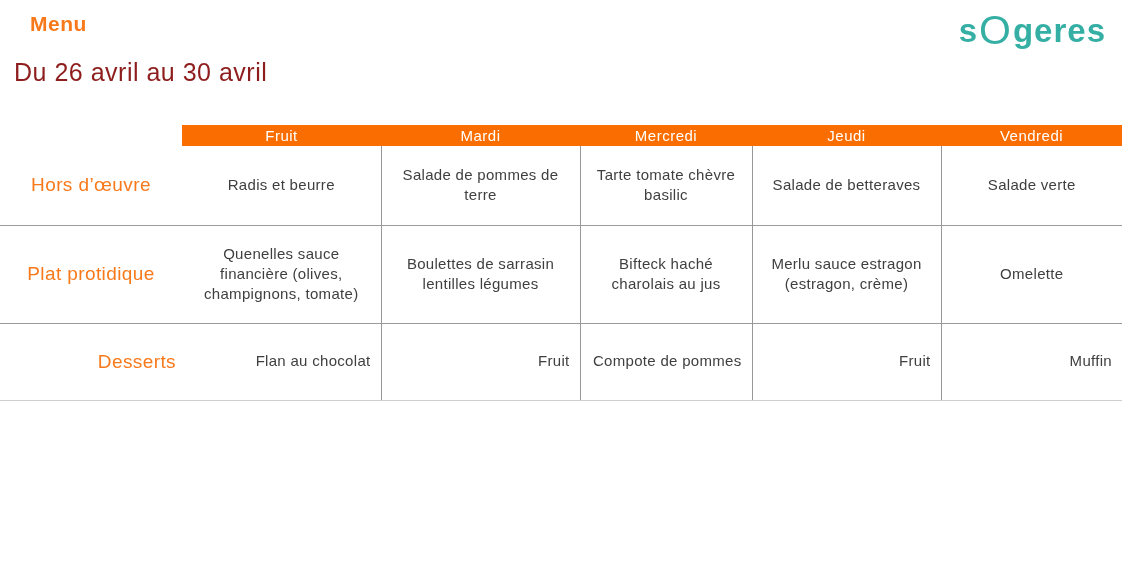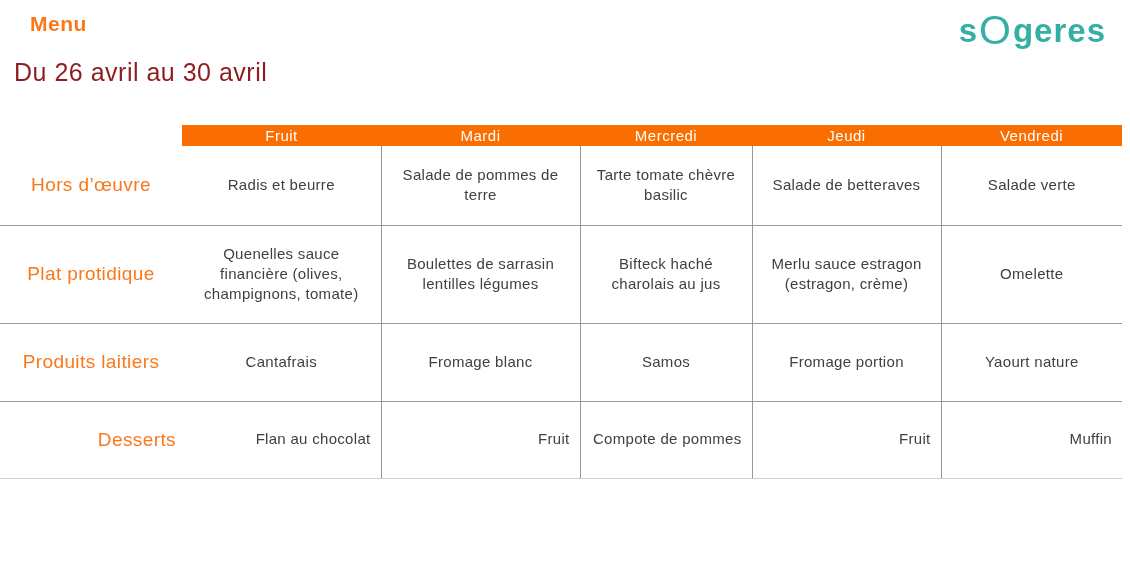--- a/index.html
+++ b/index.html
@@ -150,28 +150,20 @@
       <td class="sep">Salade verte</td>
     </tr>
     <tr class="r1">
       <td class="row-label">Plat protidique</td>
       <td>Quenelles sauce financière (olives, champignons, tomate)</td>
       <td class="sep">Boulettes de sarrasin lentilles légumes</td>
       <td class="sep">Bifteck haché charolais au jus</td>
       <td class="sep">Merlu sauce estragon (estragon, crème)</td>
       <td class="sep">Omelette</td>
     </tr>
-    <tr class="r3">
-      <td class="row-label">Produits laitiers</td>
-      <td>Cantafrais</td>
-      <td class="sep">Fromage blanc</td>
-      <td class="sep">Samos</td>
-      <td class="sep">Fromage portion</td>
-      <td class="sep">Yaourt nature</td>
-    </tr>
     <tr class="r4">
       <td class="row-label">Desserts</td>
       <td>Flan au chocolat</td>
       <td class="sep">Fruit</td>
       <td class="sep">Compote de pommes</td>
       <td class="sep">Fruit</td>
       <td class="sep">Muffin</td>
     </tr>
   </tbody>
 </table>

